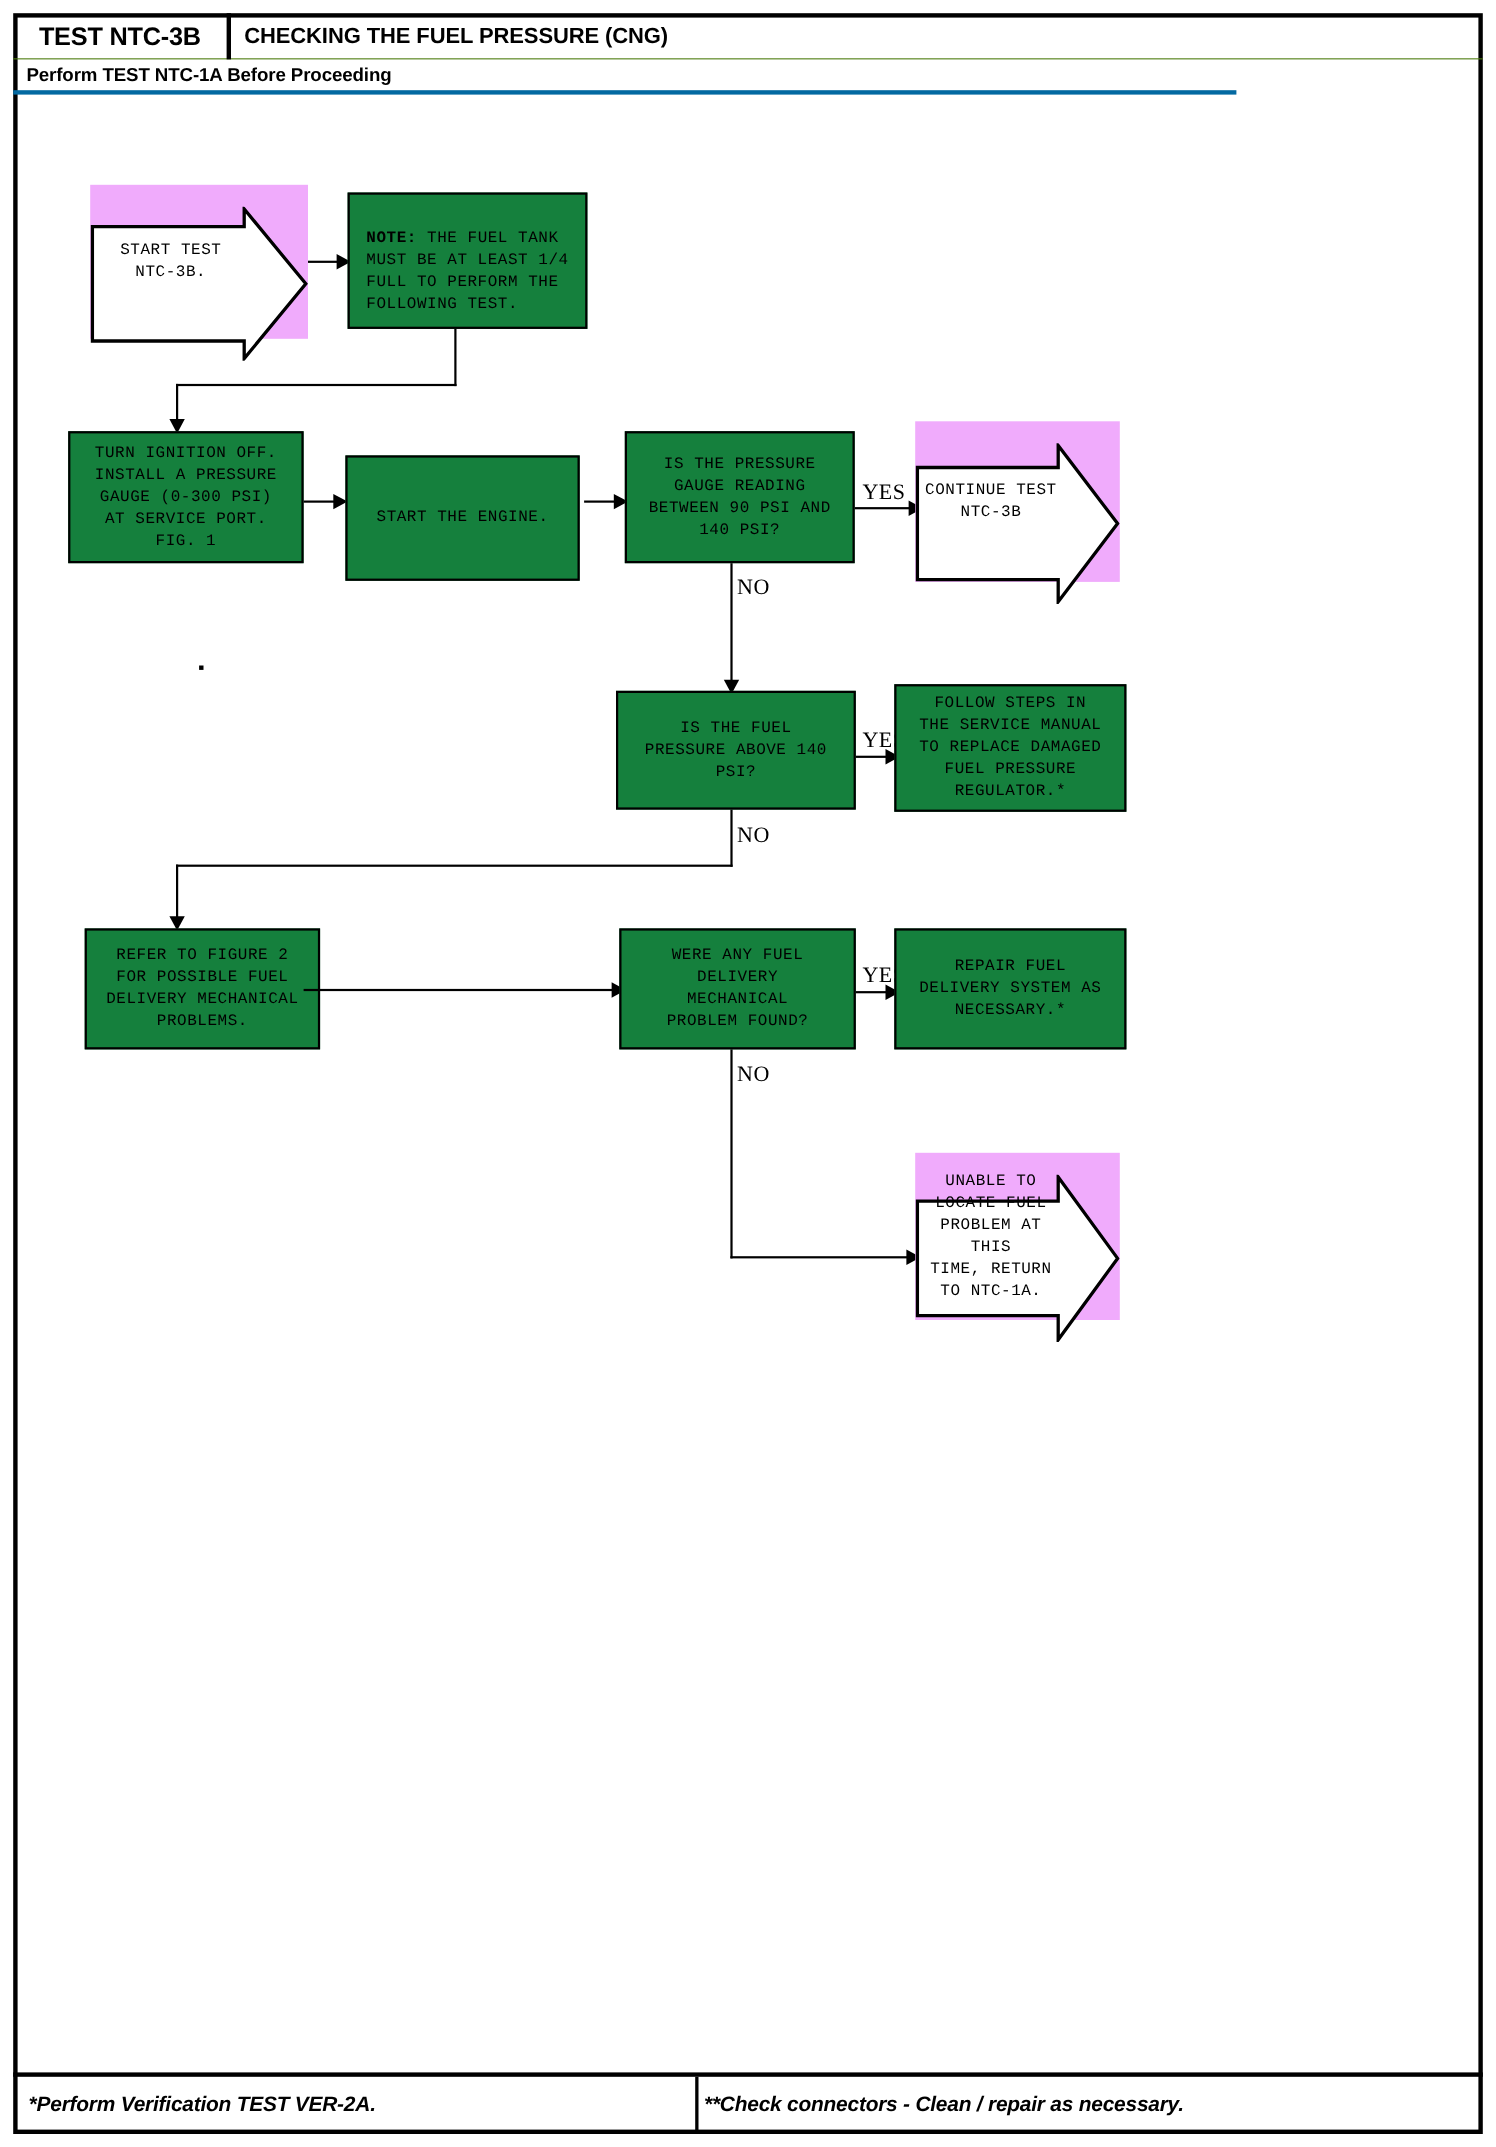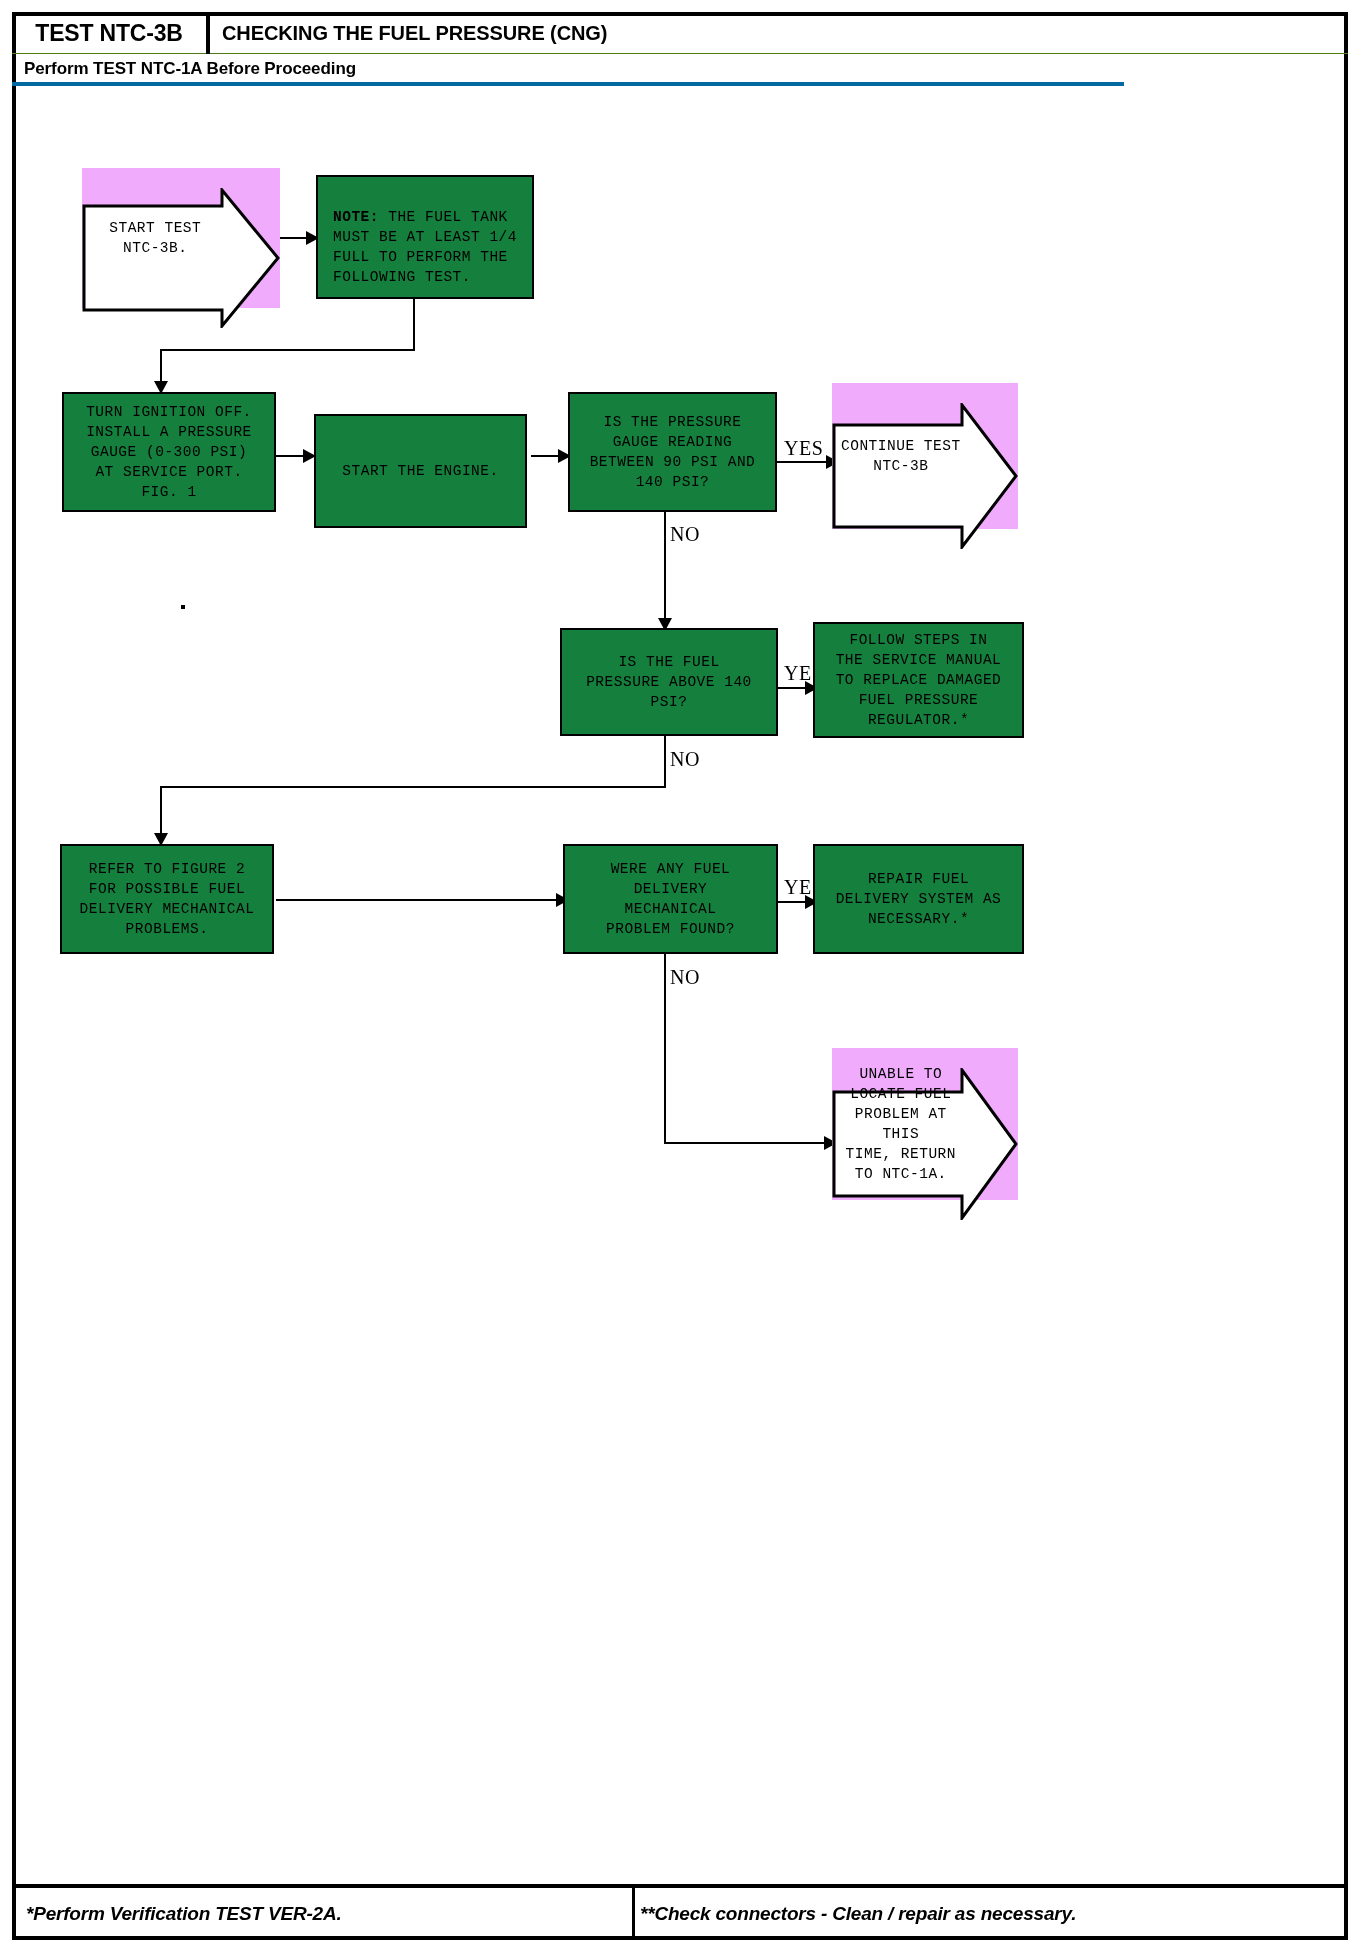--- a/index.html
+++ b/index.html
@@ -299,21 +299,21 @@
 FUEL PRESSURE
 REGULATOR.*</div>
   </div>
 
   <div class="branch-label" style="left:670px; top:748px;">NO</div>
   <div class="vline" style="left:664px; top:736px; height:52px;"></div>
   <div class="hline" style="left:160px; top:786px; width:506px;"></div>
   <div class="vline" style="left:160px; top:786px; height:54px;"></div>
   <div class="arrowhead-d" style="left:154px; top:833px;"></div>
 
-  <div class="node box" style="left:60px; top:844px; width:214px; height:110px;">
+  <div class="node box" style="left:77px; top:844px; width:214px; height:110px;">
     <div>REFER TO FIGURE 2
 FOR POSSIBLE FUEL
 DELIVERY MECHANICAL
 PROBLEMS.</div>
   </div>
 
   <div class="hline" style="left:276px; top:899px; width:286px;"></div>
   <div class="arrowhead-r" style="left:556px; top:893px;"></div>
 
   <div class="node box" style="left:563px; top:844px; width:215px; height:110px;">

